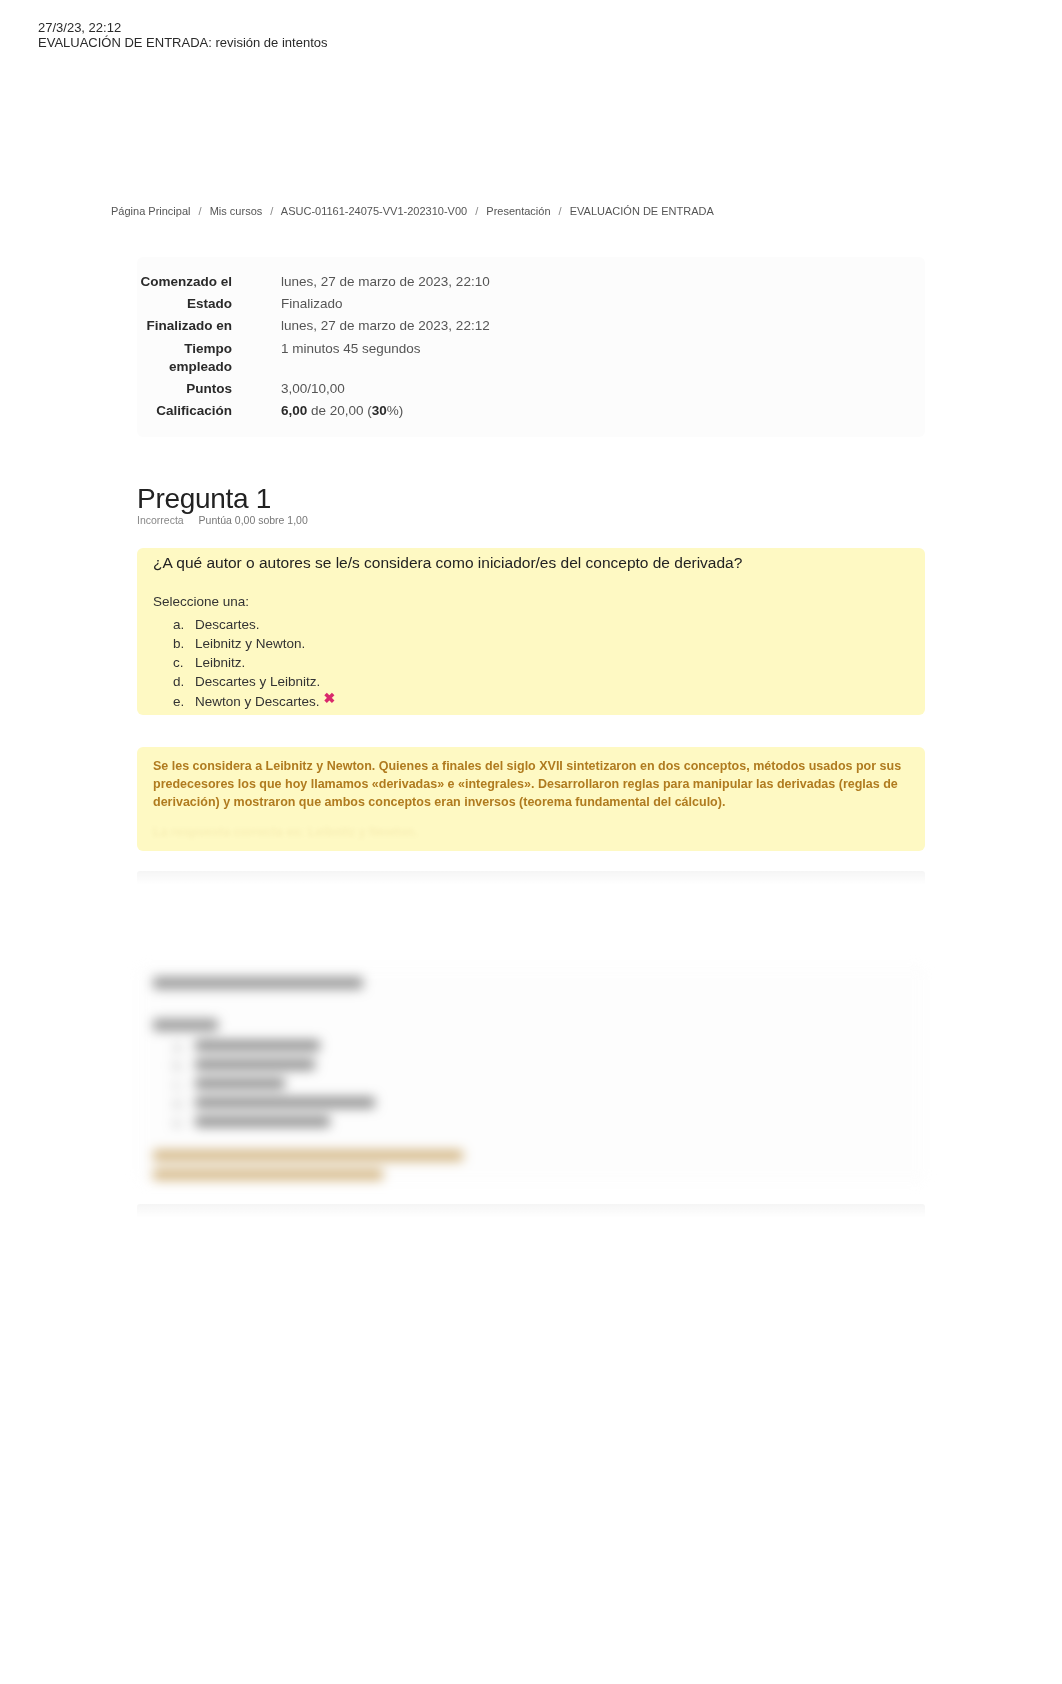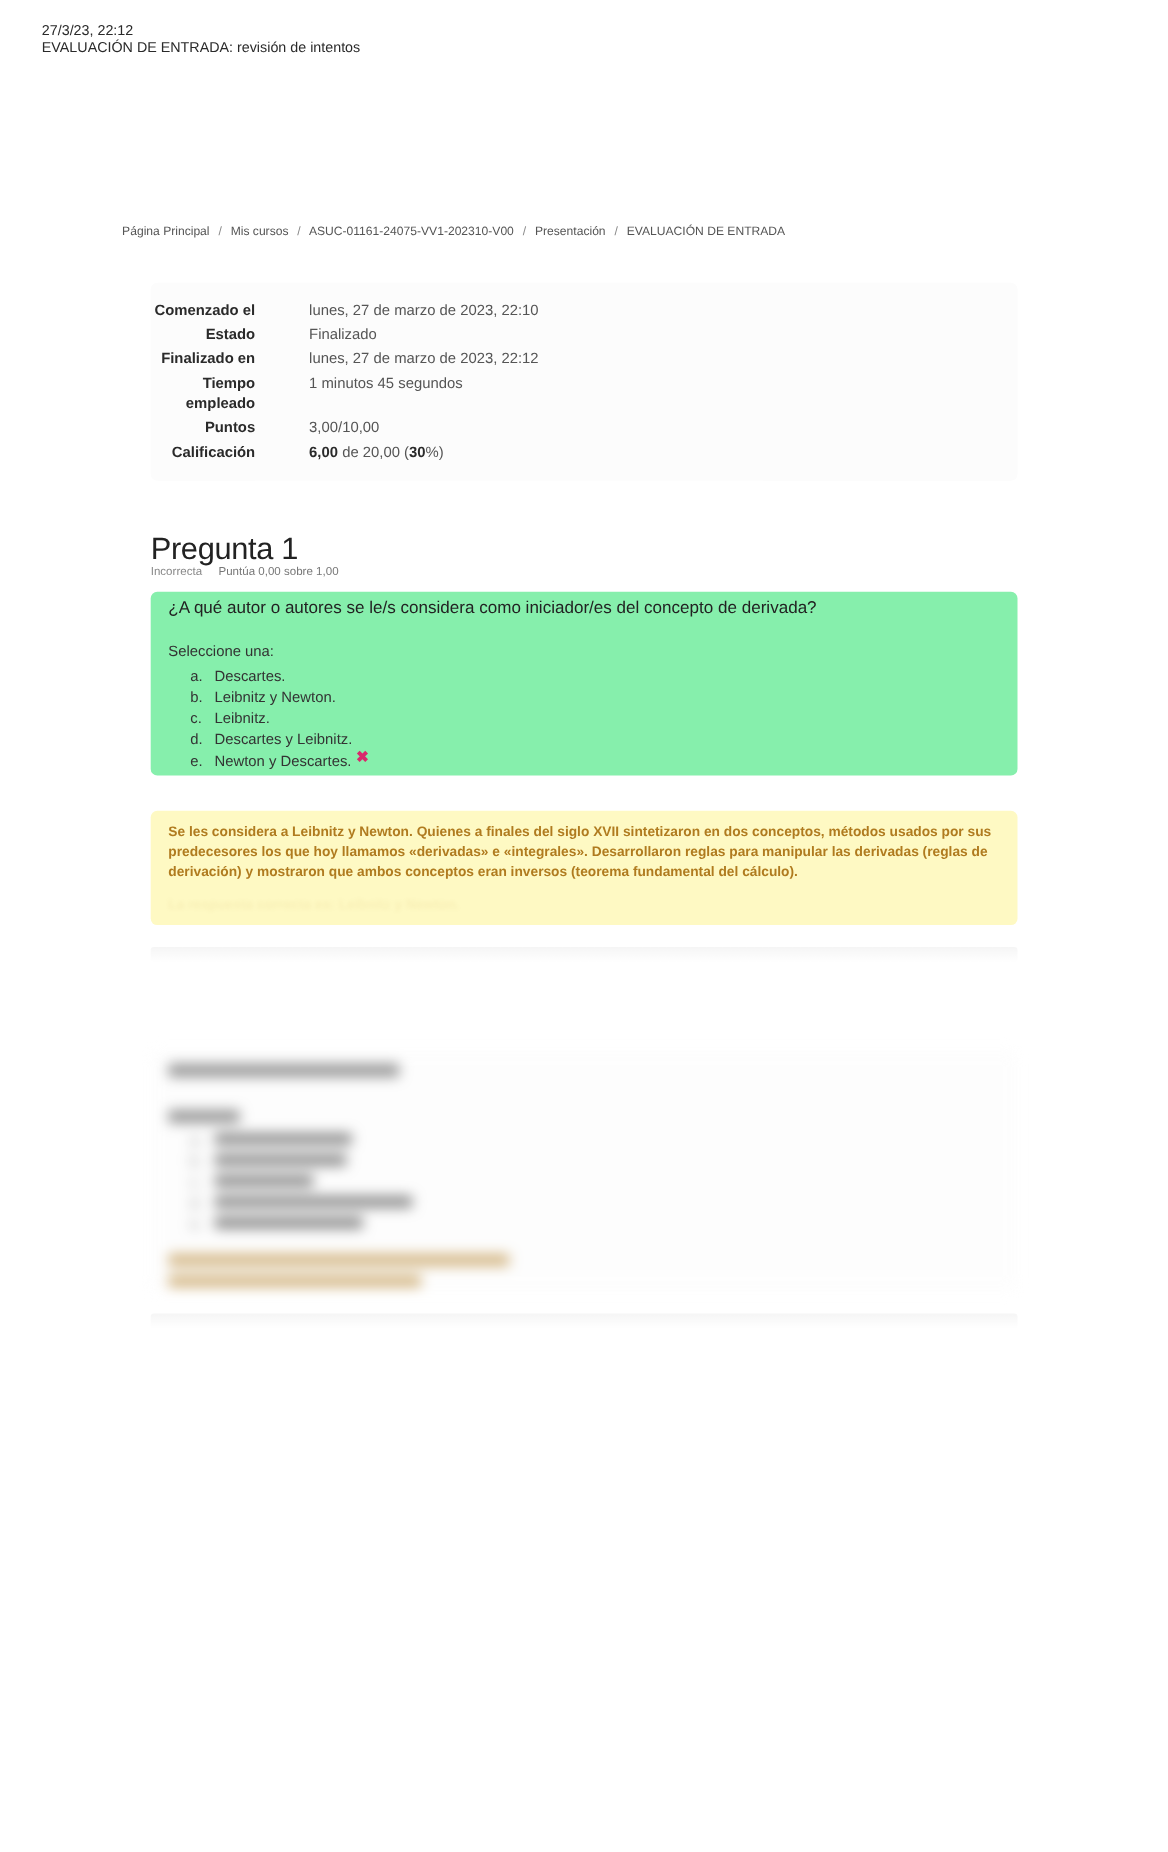--- a/index.html
+++ b/index.html
@@ -24,22 +24,22 @@
   .summary-label { width: 104px; text-align: right; font-weight: 700; color: #2a2a2a; padding-right: 9px; }
   .summary-value { color: #555; padding-left: 40px; }
   .summary-value b { font-weight: 700; color: #2a2a2a; }
 
   .question-block { margin: 46px 137px 0 137px; }
   .q-title { font-size: 28px; font-weight: 400; color: #222; letter-spacing: -0.3px; }
   .q-sub { font-size: 10.5px; color: #777; margin-top: -1px; }
   .q-sub .incorrect { color: #888; margin-right: 12px; }
 
   .q-body {
-    margin-top: 12px;
-    background: #86efac;
+    margin-top: 22px;
+    background: #fef9c3;
     border-radius: 6px;
     padding: 6px 16px 4px 16px;
   }
   .q-text { font-size: 15.5px; color: #222; margin-bottom: 22px; }
   .q-select { font-size: 13.5px; color: #333; margin-bottom: 6px; }
   .opt-list { list-style: none; padding-left: 20px; }
   .opt-list li { display: flex; align-items: baseline; font-size: 13.5px; color: #333; padding: 2px 0; }
   .opt-letter { width: 22px; flex: 0 0 22px; }
   .opt-text { }
   .wrong-mark { color: #d9296c; font-weight: 700; margin-left: 4px; font-size: 14px; position: relative; top: -3px; }

